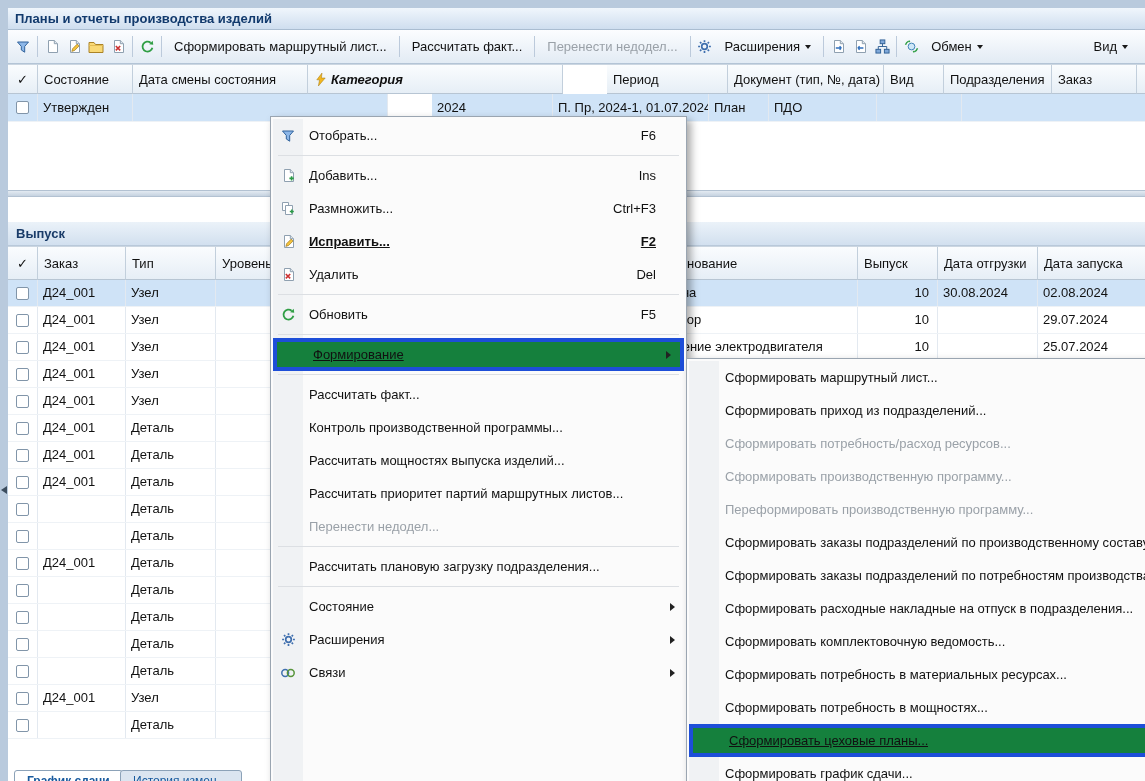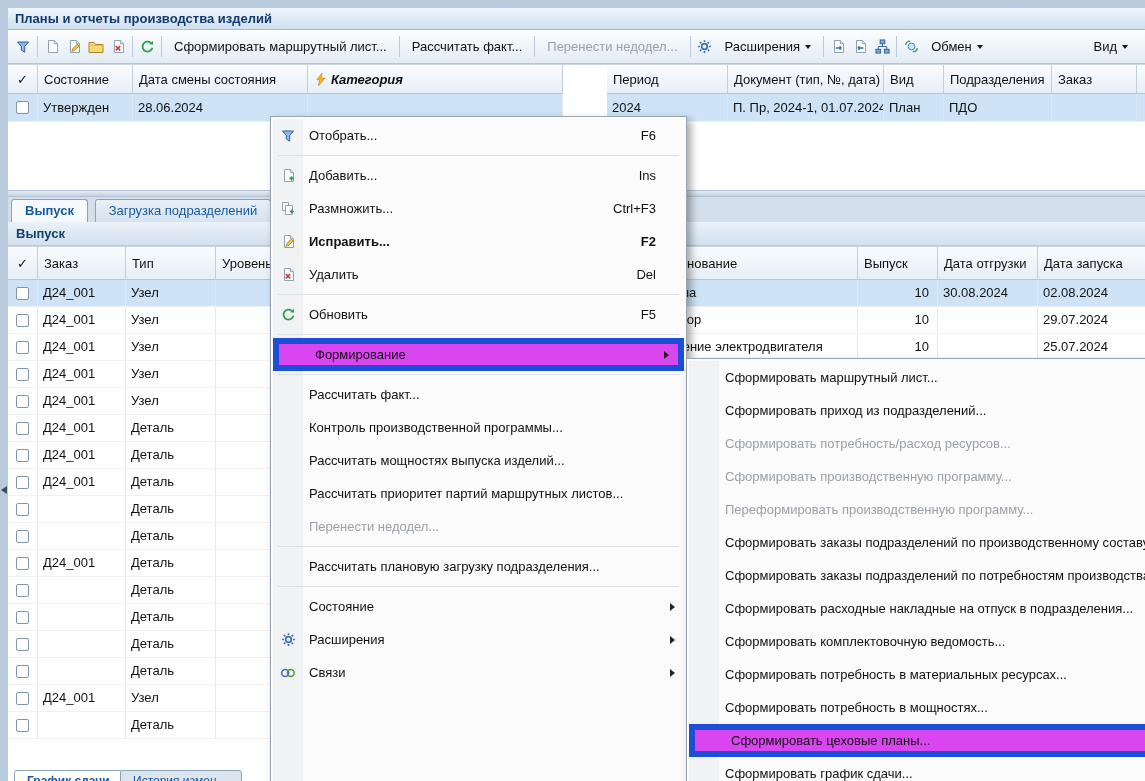--- a/index.html
+++ b/index.html
@@ -83,23 +83,23 @@
     box-shadow:4px 4px 8px rgba(0,0,0,.35);padding:2px;z-index:10;}
   .menu::before{content:"";position:absolute;left:2px;top:2px;bottom:2px;width:30px;background:#f0f2f4;}
   .menu1{left:270px;top:116px;width:417px;height:690px;}
   .menu2{left:686px;top:358px;width:470px;height:440px;z-index:11;}
   .mi{position:relative;display:flex;align-items:center;height:33px;padding-right:6px;color:#111;text-align:right;}
   .mi .ico{width:30px;flex:none;display:flex;align-items:center;justify-content:center;}
   .mi .lbl{padding-left:6px;white-space:nowrap;overflow:hidden;}
   .mi .sc{margin-left:auto;padding-left:18px;padding-right:22px;white-space:nowrap;}
   .mi .arr{position:absolute;right:9px;top:50%;transform:translateY(-50%);width:0;height:0;
     border-left:5px solid #222;border-top:4px solid transparent;border-bottom:4px solid transparent;}
-  .mi.hl{background:#d946ef;border:6px solid #1d4ed8;}
+  .mi.hl{background:#15803d;border:4px solid #1d4ed8;text-decoration:underline;}
   .mi.dis{color:#9aa1a8;}
-  .mi.bold{font-weight:bold;}
+  .mi.bold{font-weight:bold;text-decoration:underline;}
   .msep{position:relative;height:1px;background:#dcdfe3;margin:3px 5px;}
 </style>
 </head>
 <body>
 
 <div class="app">
   <div class="frame-top"></div>
   <div class="frame-left"></div>
   <div class="collapse-arrow"></div>
 
@@ -227,37 +227,32 @@
       <div class="hc u-kind">Вид</div>
       <div class="hc u-dept">Подразделения</div>
       <div class="hc u-order">Заказ</div>
       <div class="hc u-fill"></div>
     </div>
     <div class="grid-row urow sel">
       <div class="cell u-check cbcell">
           <span class="cb"></span>
         </div>
       <div class="cell u-state">Утвержден</div>
-      <div class="cell u-date">28.06.2024</div>
       <div class="cell u-cat"></div>
       <div class="cell u-period">2024</div>
       <div class="cell u-doc">П. Пр, 2024-1, 01.07.2024</div>
       <div class="cell u-kind">План</div>
       <div class="cell u-dept">ПДО</div>
       <div class="cell u-order"></div>
       <div class="cell u-fill"></div>
     </div>
   </div>
 
   <div class="splitter"></div>
 
-  <div class="tab-strip">
-    <div class="tab active">Выпуск</div>
-    <div class="tab">Загрузка подразделений</div>
-  </div>
 
   <div class="section-header">
     <span>Выпуск</span>
   </div>
 
   <div class="lower-grid">
     <div class="grid-header">
       <div class="hc l-check center">✓</div>
       <div class="hc l-order">Заказ</div>
       <div class="hc l-type">Тип</div>

